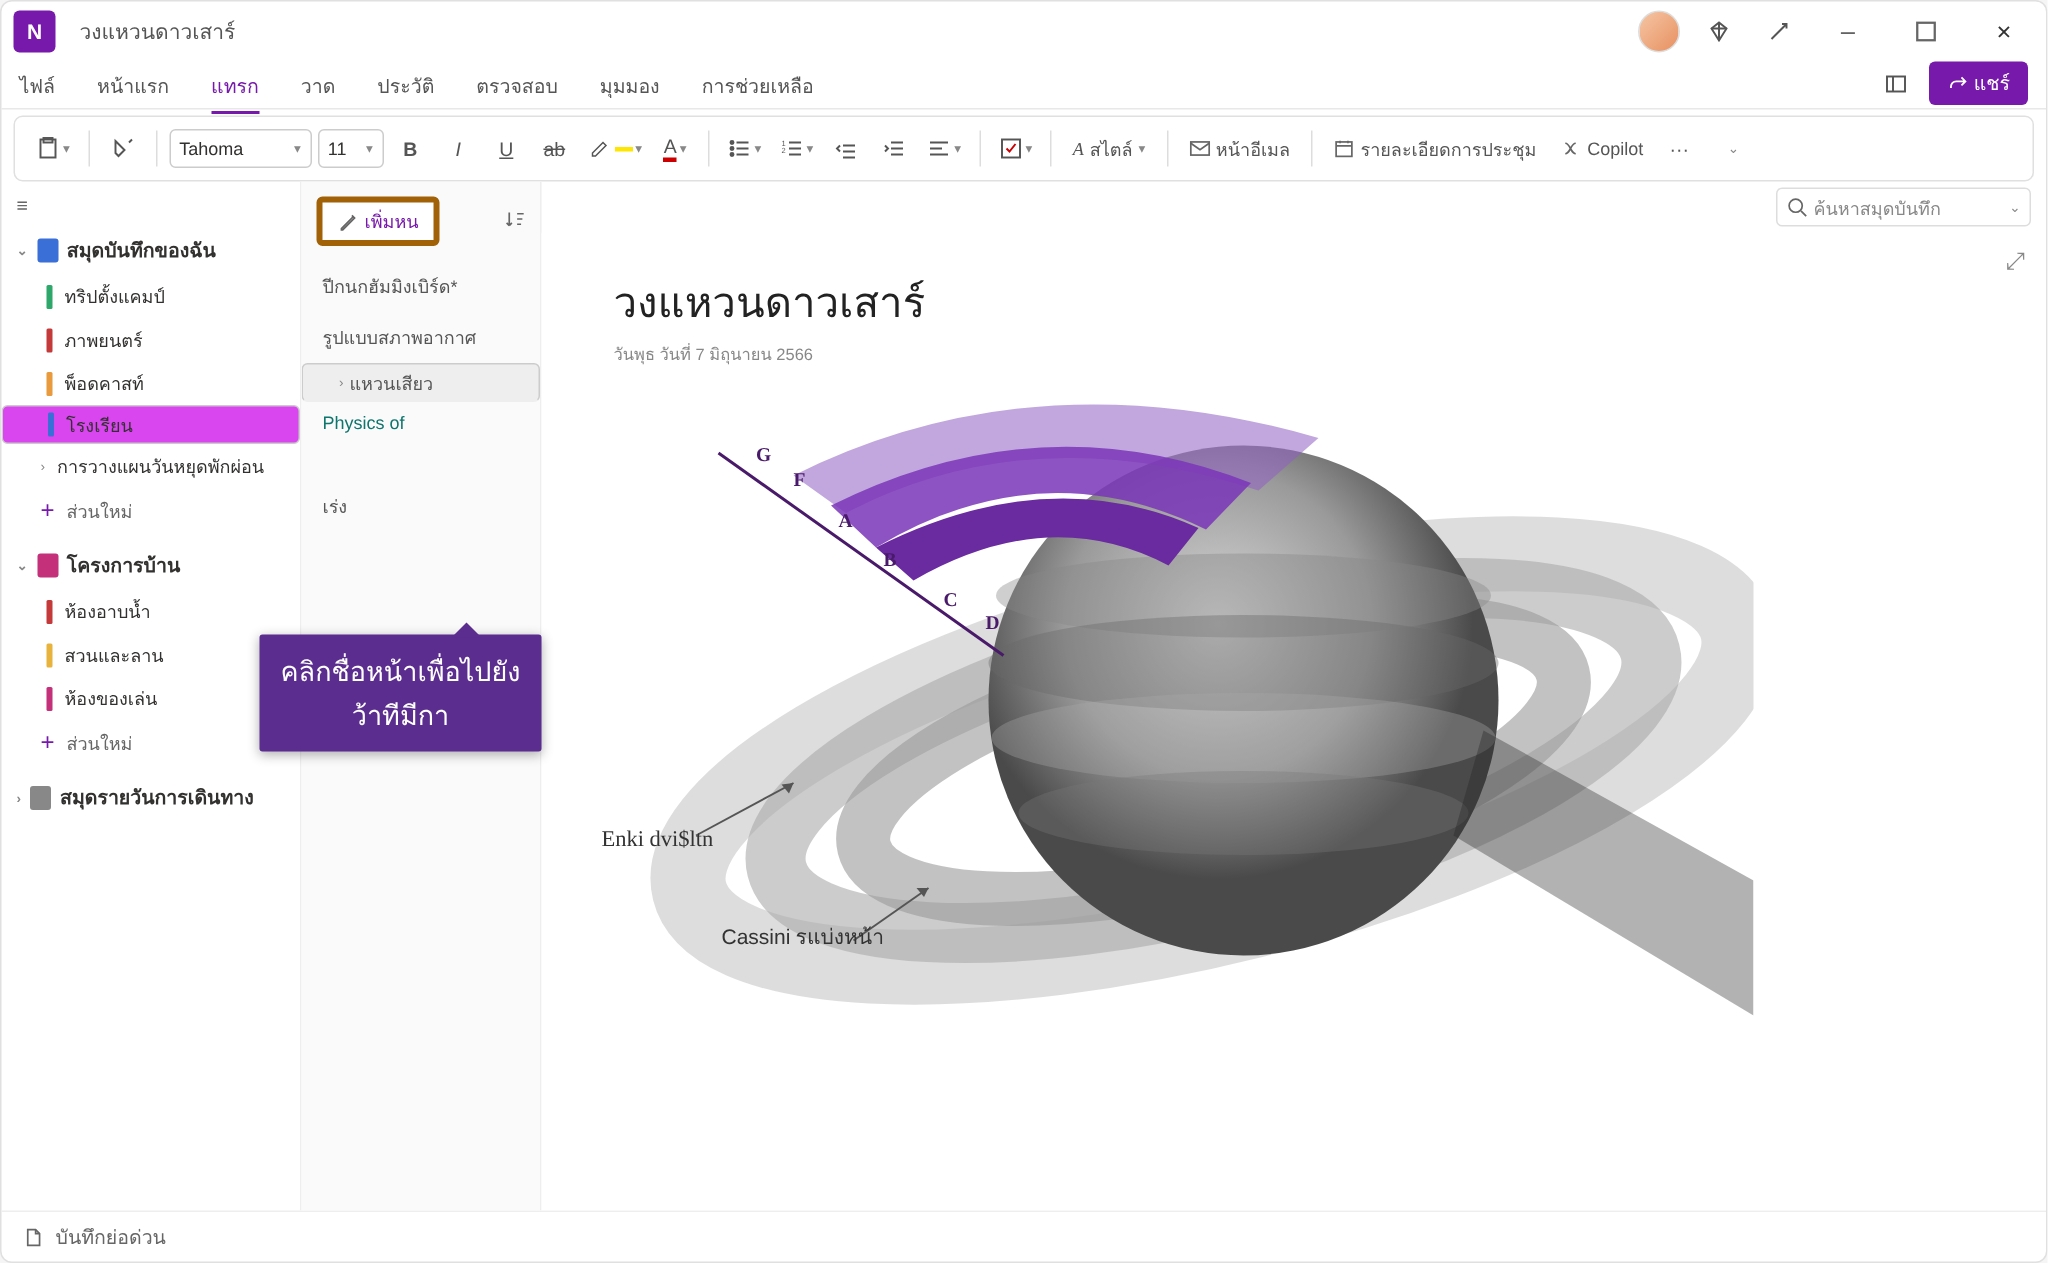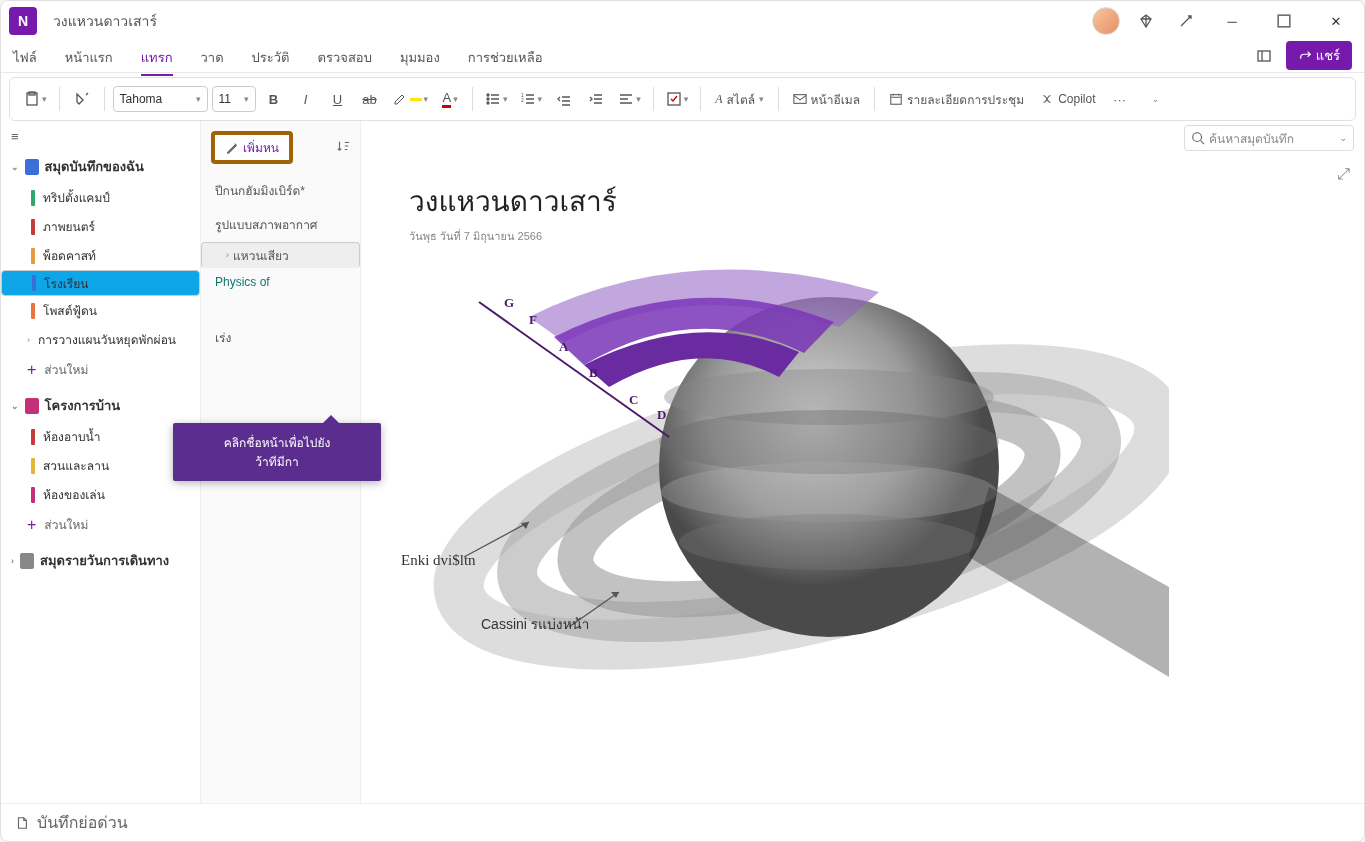--- a/index.html
+++ b/index.html
@@ -38,48 +38,48 @@
 
 .body{flex:1;display:flex;overflow:hidden}
 
 
 .nb-nav{width:200px;border-right:1px solid #eee;display:flex;flex-direction:column;overflow:auto;padding-top:4px}
 .collapse-btn{padding:4px 10px;color:#666}
 .nb-group{padding:2px 0}
 .nb-head{display:flex;align-items:center;gap:6px;padding:6px 10px;font-weight:600;font-size:13px;cursor:pointer}
 .nb-book{width:14px;height:16px;border-radius:2px}
 .nb-item{display:flex;align-items:center;gap:8px;padding:5px 10px 5px 30px;font-size:12px;cursor:pointer}
-.nb-item.sel{background:#0ea5e9}
+.nb-item.sel{background:#d946ef}
 .swatch{width:4px;height:16px;border-radius:1px}
 .add-row{display:flex;align-items:center;gap:8px;padding:6px 10px 6px 26px;color:#666;font-size:12px;cursor:pointer}
 .plus{color:#7719aa;font-size:16px;font-weight:300}
 
 
 .pages{width:160px;border-right:1px solid #eee;display:flex;flex-direction:column;background:#fafafa;position:relative}
 .pages-head{display:flex;align-items:center;justify-content:space-between;padding:10px 10px}
 .add-page-btn{border:4px solid #a16207;border-radius:4px;padding:3px 10px;display:flex;align-items:center;gap:4px;font-size:12px;background:#fff;color:#7719aa}
 .page-item{padding:7px 14px;font-size:12px;color:#555;cursor:pointer;border-bottom:1px solid transparent}
 .page-item.sel{background:#eee}
 .page-item.sub{padding-left:24px;display:flex;gap:4px;align-items:center}
-.tooltip{position:absolute;top:302px;left:-28px;width:208px;background:#5b2d8e;color:#fff;padding:10px 12px;font-size:12px;text-align:center;z-index:10;border-radius:2px;box-shadow:0 2px 8px rgba(0,0,0,.3)}
+.tooltip{position:absolute;top:302px;left:-28px;width:188px;background:#5b2d8e;color:#fff;padding:10px 12px;font-size:18px;text-align:center;z-index:10;border-radius:2px;box-shadow:0 2px 8px rgba(0,0,0,.3)}
 .tooltip::before{content:"";position:absolute;top:-8px;right:40px;border:10px solid transparent;border-bottom-color:#5b2d8e;border-top:none}
 
 
 .canvas{flex:1;padding:24px 48px;overflow:auto;position:relative;background:#fff}
 .note-title{font-size:28px;font-family:'Angsana New','Leelawadee UI',serif;color:#222;margin-bottom:4px}
 .note-date{font-size:11px;color:#888;margin-bottom:12px}
 .saturn-wrap{position:relative;width:760px;height:480px;margin-top:10px}
 .expand-icon{position:absolute;top:10px;right:14px;color:#888;cursor:pointer;font-size:16px}
 
 
 .content-search-row{display:flex;justify-content:flex-end;padding:4px 10px}
 .content-search{width:170px;height:26px;border:1px solid #ddd;border-radius:4px;display:flex;align-items:center;padding:0 6px;gap:4px;font-size:12px;color:#888}
 
 
-.footer{border-top:1px solid #eee;padding:6px 14px;display:flex;align-items:center;gap:8px;font-size:16px;color:#666}
+.footer{border-top:1px solid #eee;padding:6px 14px;display:flex;align-items:center;gap:8px;font-size:13px;color:#666}
 
 .ann{position:absolute;font-family:'Segoe Script',cursive;color:#333}
 .ring-label{position:absolute;font-family:'Segoe Script',cursive;color:#4a1a6a;font-size:13px;font-weight:600}
 
 svg.mini{width:16px;height:16px;stroke:#555;fill:none;stroke-width:1.3}
 svg.mini2{width:14px;height:14px;stroke:#666;fill:none;stroke-width:1.3}
 </style>
 </head>
 <body>
 
@@ -278,24 +278,20 @@
             <span>ภาพยนตร์</span>
           </div>
         <div class="nb-item">
             <span class="swatch" style="background:#e89a3c"></span>
             <span>พ็อดคาสท์</span>
           </div>
         <div class="nb-item sel">
             <span class="swatch" style="background:#3a6fd8"></span>
             <span>โรงเรียน</span>
           </div>
-        <div class="nb-item">
-            <span class="swatch" style="background:#e8733c"></span>
-            <span>โพสต์ฟู้ดน</span>
-          </div>
         <div class="nb-item" style="padding-left:26px">
             <span class="chev">›</span>
             <span>การวางแผนวันหยุดพักผ่อน</span>
           </div>
         <div class="add-row">
             <span class="plus">+</span>
             <span>ส่วนใหม่</span>
           </div>
       </div>
 

